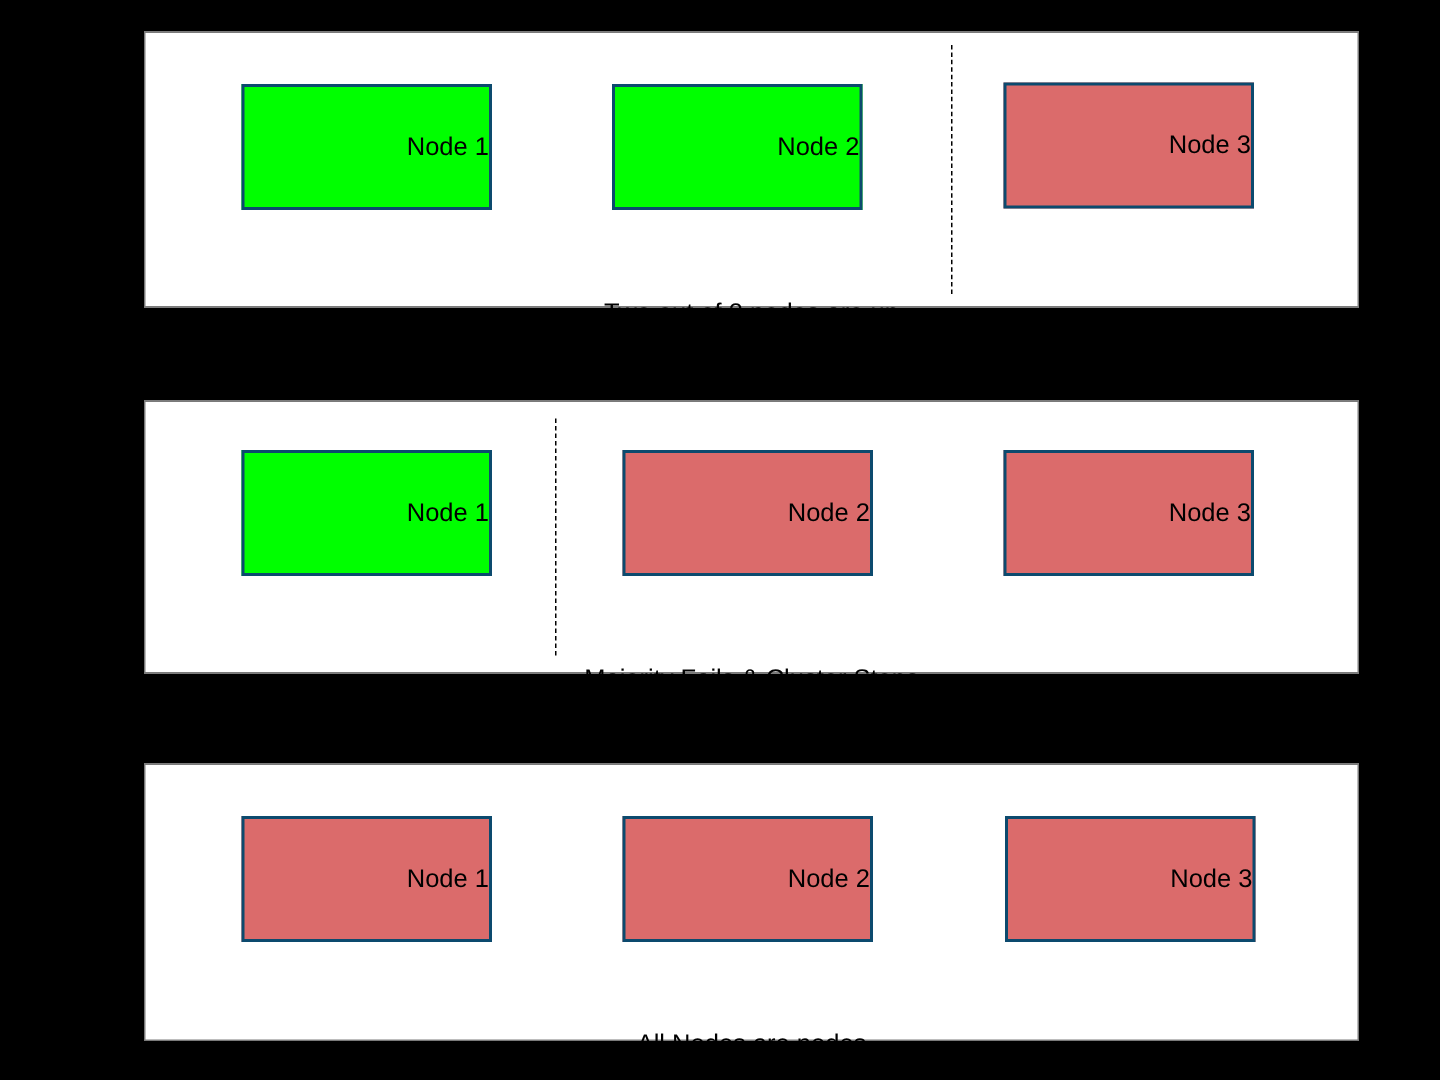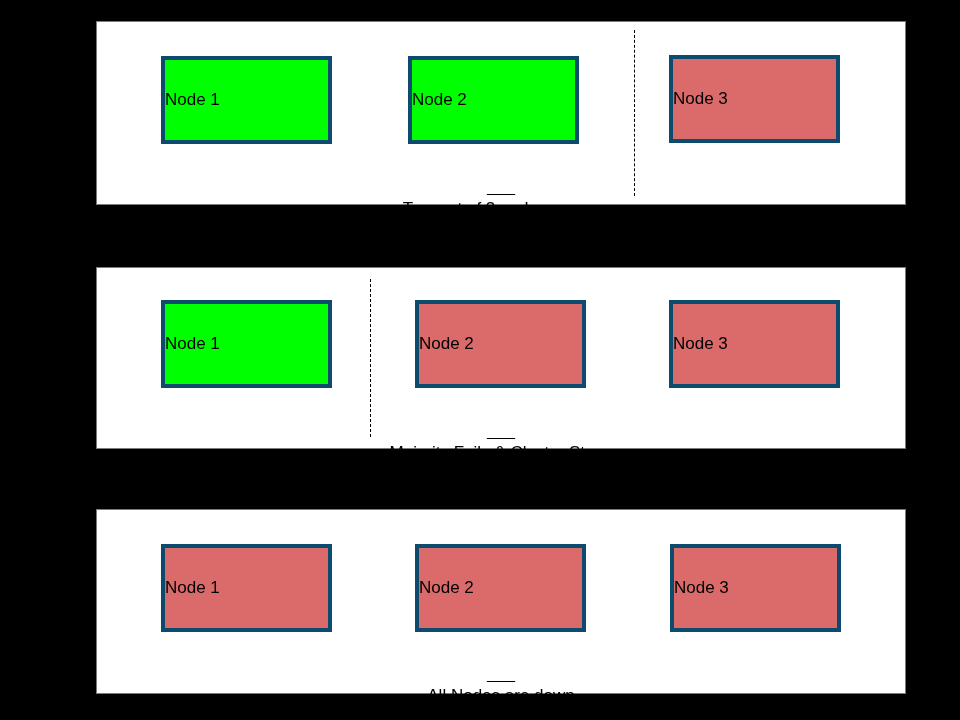--- a/index.html
+++ b/index.html
@@ -24,24 +24,24 @@
     border: 1px solid #7a7a7a;
   }
   #panel-1 { top: 21px;  height: 182px; }
   #panel-2 { top: 267px; height: 180px; }
   #panel-3 { top: 509px; height: 183px; }
 
   .node {
     position: absolute;
     width: 163px;
     height: 80px;
-    border: 4px solid #0c4a6e;
+    border: 2px solid #0c4a6e;
     display: flex;
     align-items: center;
-    justify-content: flex-start;
+    justify-content: flex-end;
     font-size: 17px;
     box-sizing: content-box;
   }
   
   .up   { background: #00ff00; }
   .down { background: #db6b6b; }
 
   
   #panel-1 .node-1 { left: 64px;  top: 34px; }
   #panel-1 .node-2 { left: 311px; top: 34px; }
@@ -64,21 +64,20 @@
   #panel-2 .partition { left: 273px; top: 11px; height: 158px; }
 
   .caption {
     position: absolute;
     left: 0;
     width: 100%;
     text-align: center;
     font-size: 17px;
     line-height: 21px;
     white-space: pre;
-    text-decoration: underline;
   }
   #panel-1 .caption { top: 134px; }
   #panel-2 .caption { top: 132px; }
   #panel-3 .caption { top: 133px; }
 </style>
 </head>
 <body>
 
 <div id="canvas">
 
@@ -119,18 +118,18 @@
     <div class="node node-1 down" style="background-color: rgb(219, 107, 107);">
       <span>Node 1</span>
     </div>
     <div class="node node-2 down" style="background-color: rgb(219, 107, 107);">
       <span>Node 2</span>
     </div>
     <div class="node node-3 down" style="background-color: rgb(219, 107, 107);">
       <span>Node 3</span>
     </div>
     <div class="caption">
-      <div>All Nodes are down</div>
+      <div>All Nodes are nodes</div>
       
     </div>
   </div>
 
 </div>
 
 </body></html>

